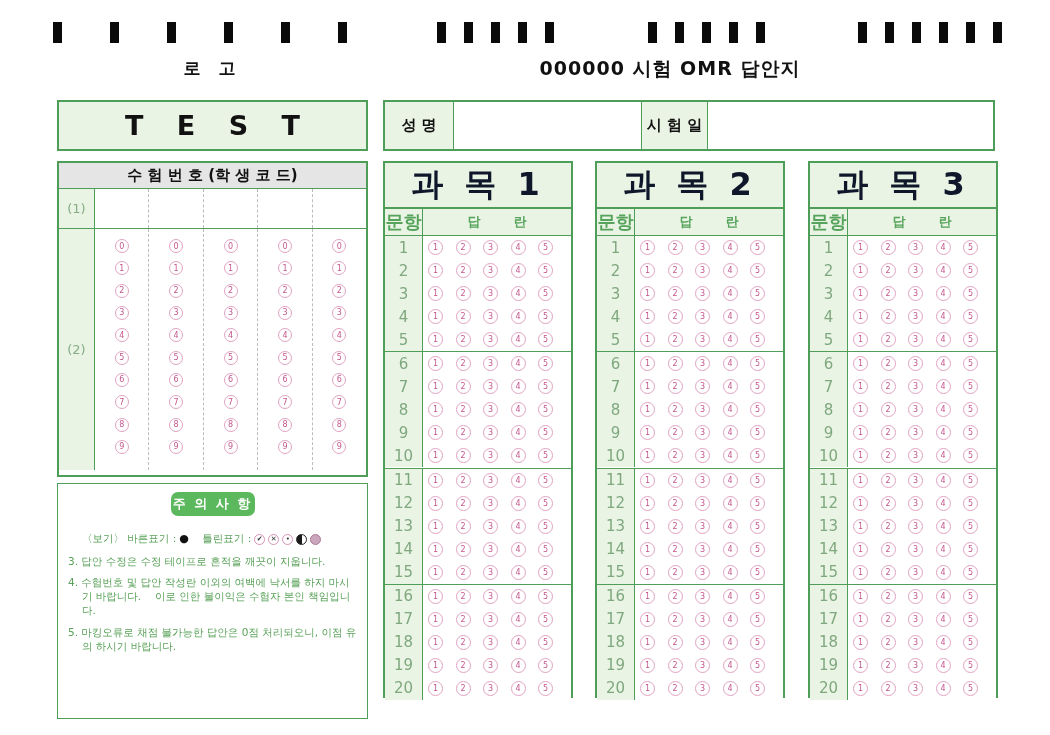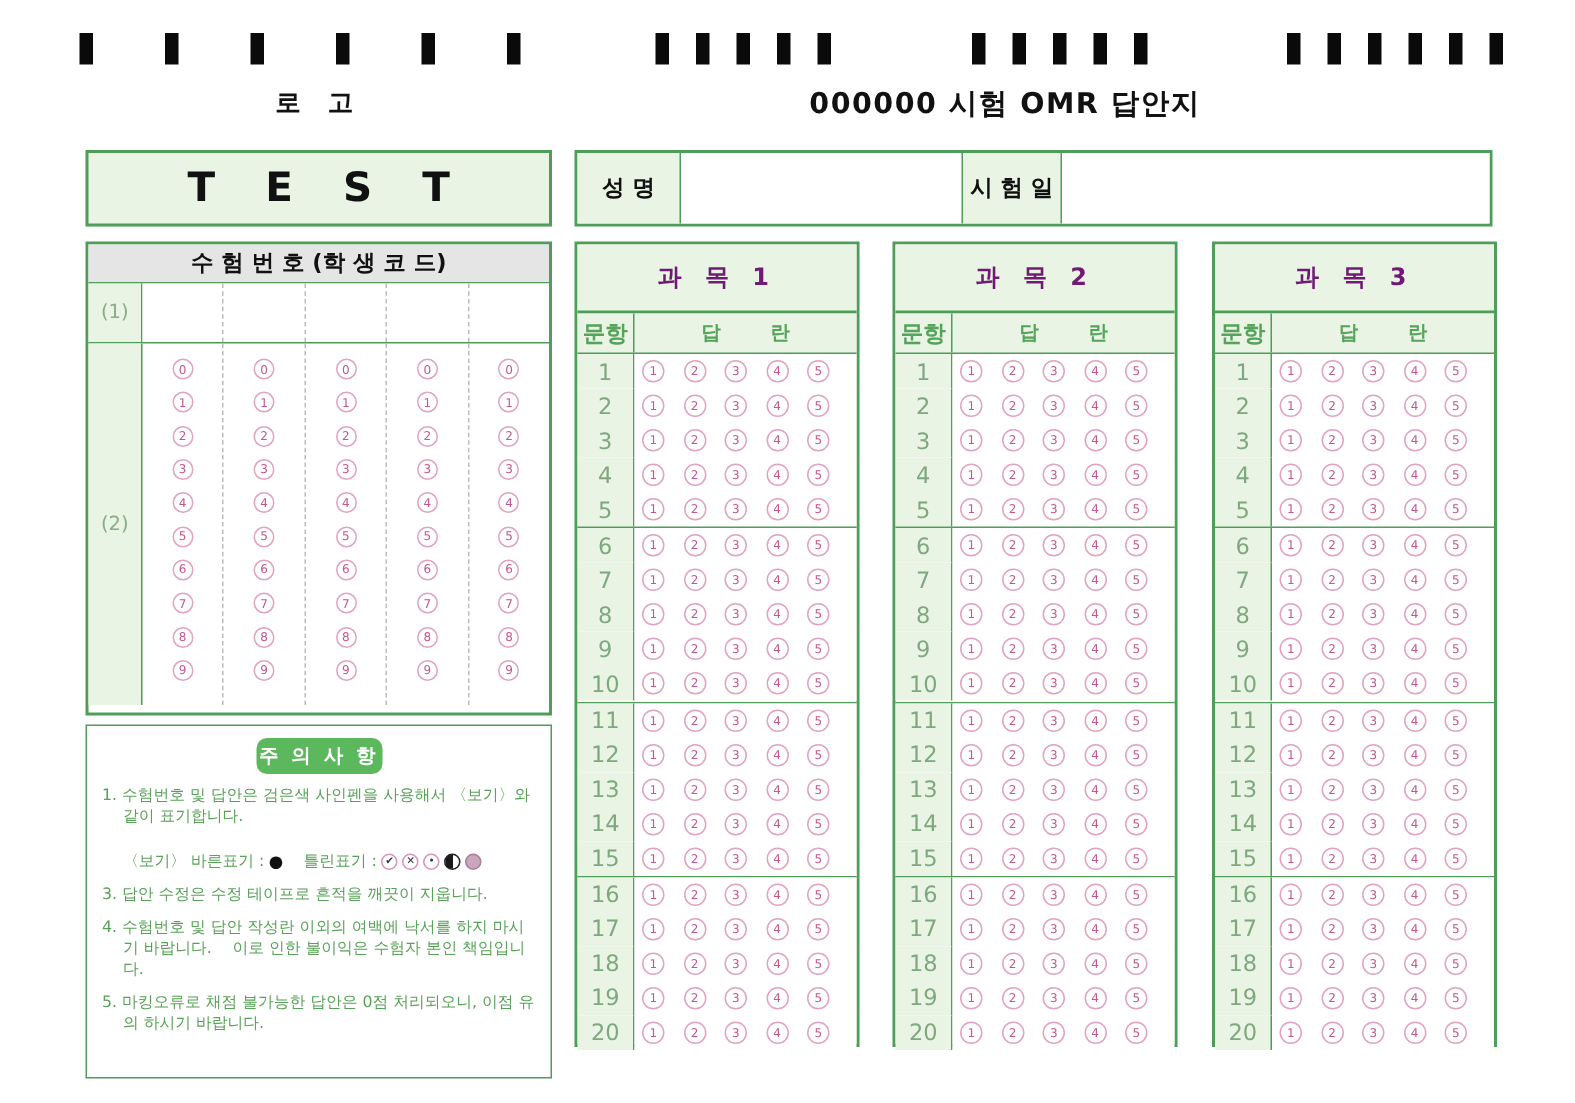--- a/index.html
+++ b/index.html
@@ -68,24 +68,24 @@
   .wm { display:inline-flex; width:11px; height:11px; border-radius:50%;
     border:1px solid #d893b8; align-items:center; justify-content:center;
     font-size:7px; color:#333; line-height:1; }
   .wm-half { border-color:#222; background:linear-gradient(90deg,#1a1a1a 0 55%, #fff 55%); }
   .wm-shaded { background:#c9a6bb; border-color:#b07a99; }
 
   
   .subject { position:absolute; top:161px; width:190px; height:537px; }
   .subj-title { height:46px; background:#e9f4e4; border-bottom:2px solid #4e9e5a;
     display:flex; align-items:center; justify-content:center;
-    font-size:16px; font-weight:bold; color:#701a75; letter-spacing:5px; }
+    font-size:32px; font-weight:bold; color:#0f172a; letter-spacing:5px; }
   .subj-head { height:27px; display:flex; background:#e9f4e4; border-bottom:1px solid #4e9e5a; }
   .qh { width:38px; border-right:1px solid #4e9e5a; display:flex; align-items:center; justify-content:center;
-    font-size:15px; font-weight:bold; color:#56a35c; }
+    font-size:18px; font-weight:bold; color:#56a35c; }
   .ah { flex:1; display:flex; align-items:center; justify-content:space-around;
     font-size:13px; font-weight:bold; color:#56a35c; padding:0 28px; }
   .rows { height:464px; display:flex; flex-direction:column; }
   .rgroup { flex:1; display:flex; flex-direction:column; }
   .rgroup + .rgroup { border-top:1px solid #4e9e5a; }
   .arow { flex:1; display:flex; }
   .qnum { width:38px; background:#e9f4e4; border-right:1px solid #4e9e5a;
     display:flex; align-items:center; justify-content:center; font-size:15px; color:#7fa87f; }
   .achoices { flex:1; display:flex; align-items:center; justify-content:space-between;
     padding-left:5px; padding-right:18px; background:#fff; }
@@ -209,21 +209,21 @@
             <span class="bubble code-bubble">8</span>
             <span class="bubble code-bubble">9</span>
           </div>
         </div>
     </div>
   </div>
 
   <div id="notes-box">
     <div id="notes-pill">주 의 사 항</div>
     <div id="notes-list">
-        <div class="note"><span>1. 수험번호 및 답안은 검은색 사인펜을 사용해서 〈보기〉와 같이 표기합니다.</span><div class="example">
+        <div class="note"><div class="example">
             <span>〈보기〉 바른표기 :</span>
             <span class="dotfill">●</span>
             <span>　틀린표기 :</span>
             <span class="wm wm-check">✔</span>
             <span class="wm wm-cross">✕</span>
             <span class="wm wm-dot">•</span>
             <span class="wm wm-half"></span>
             <span class="wm wm-shaded"></span>
           </div></div>
         <div class="note"><span>3. 답안 수정은 수정 테이프로 흔적을 깨끗이 지웁니다.</span></div>

